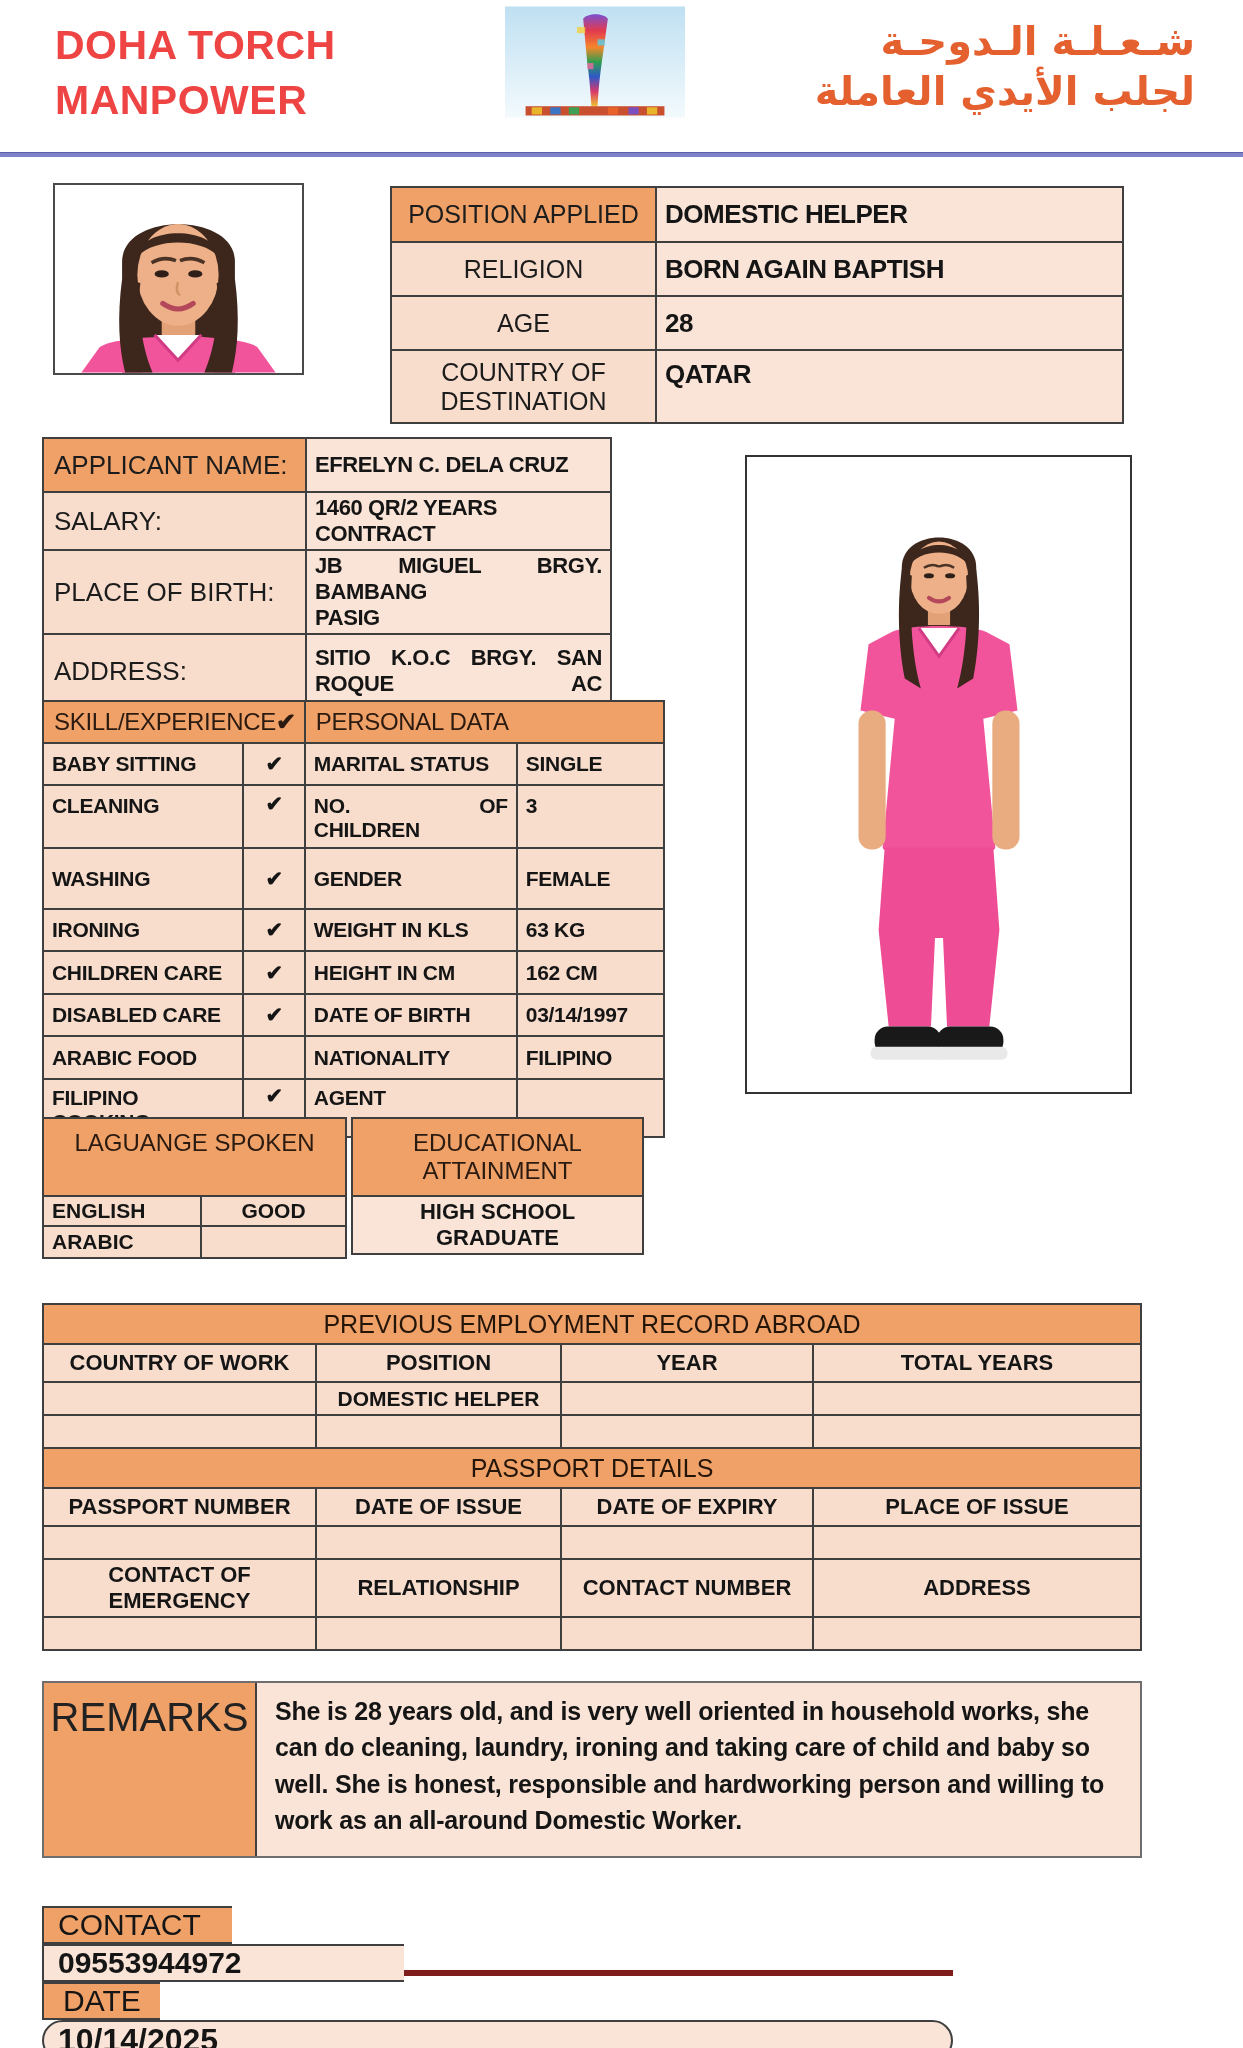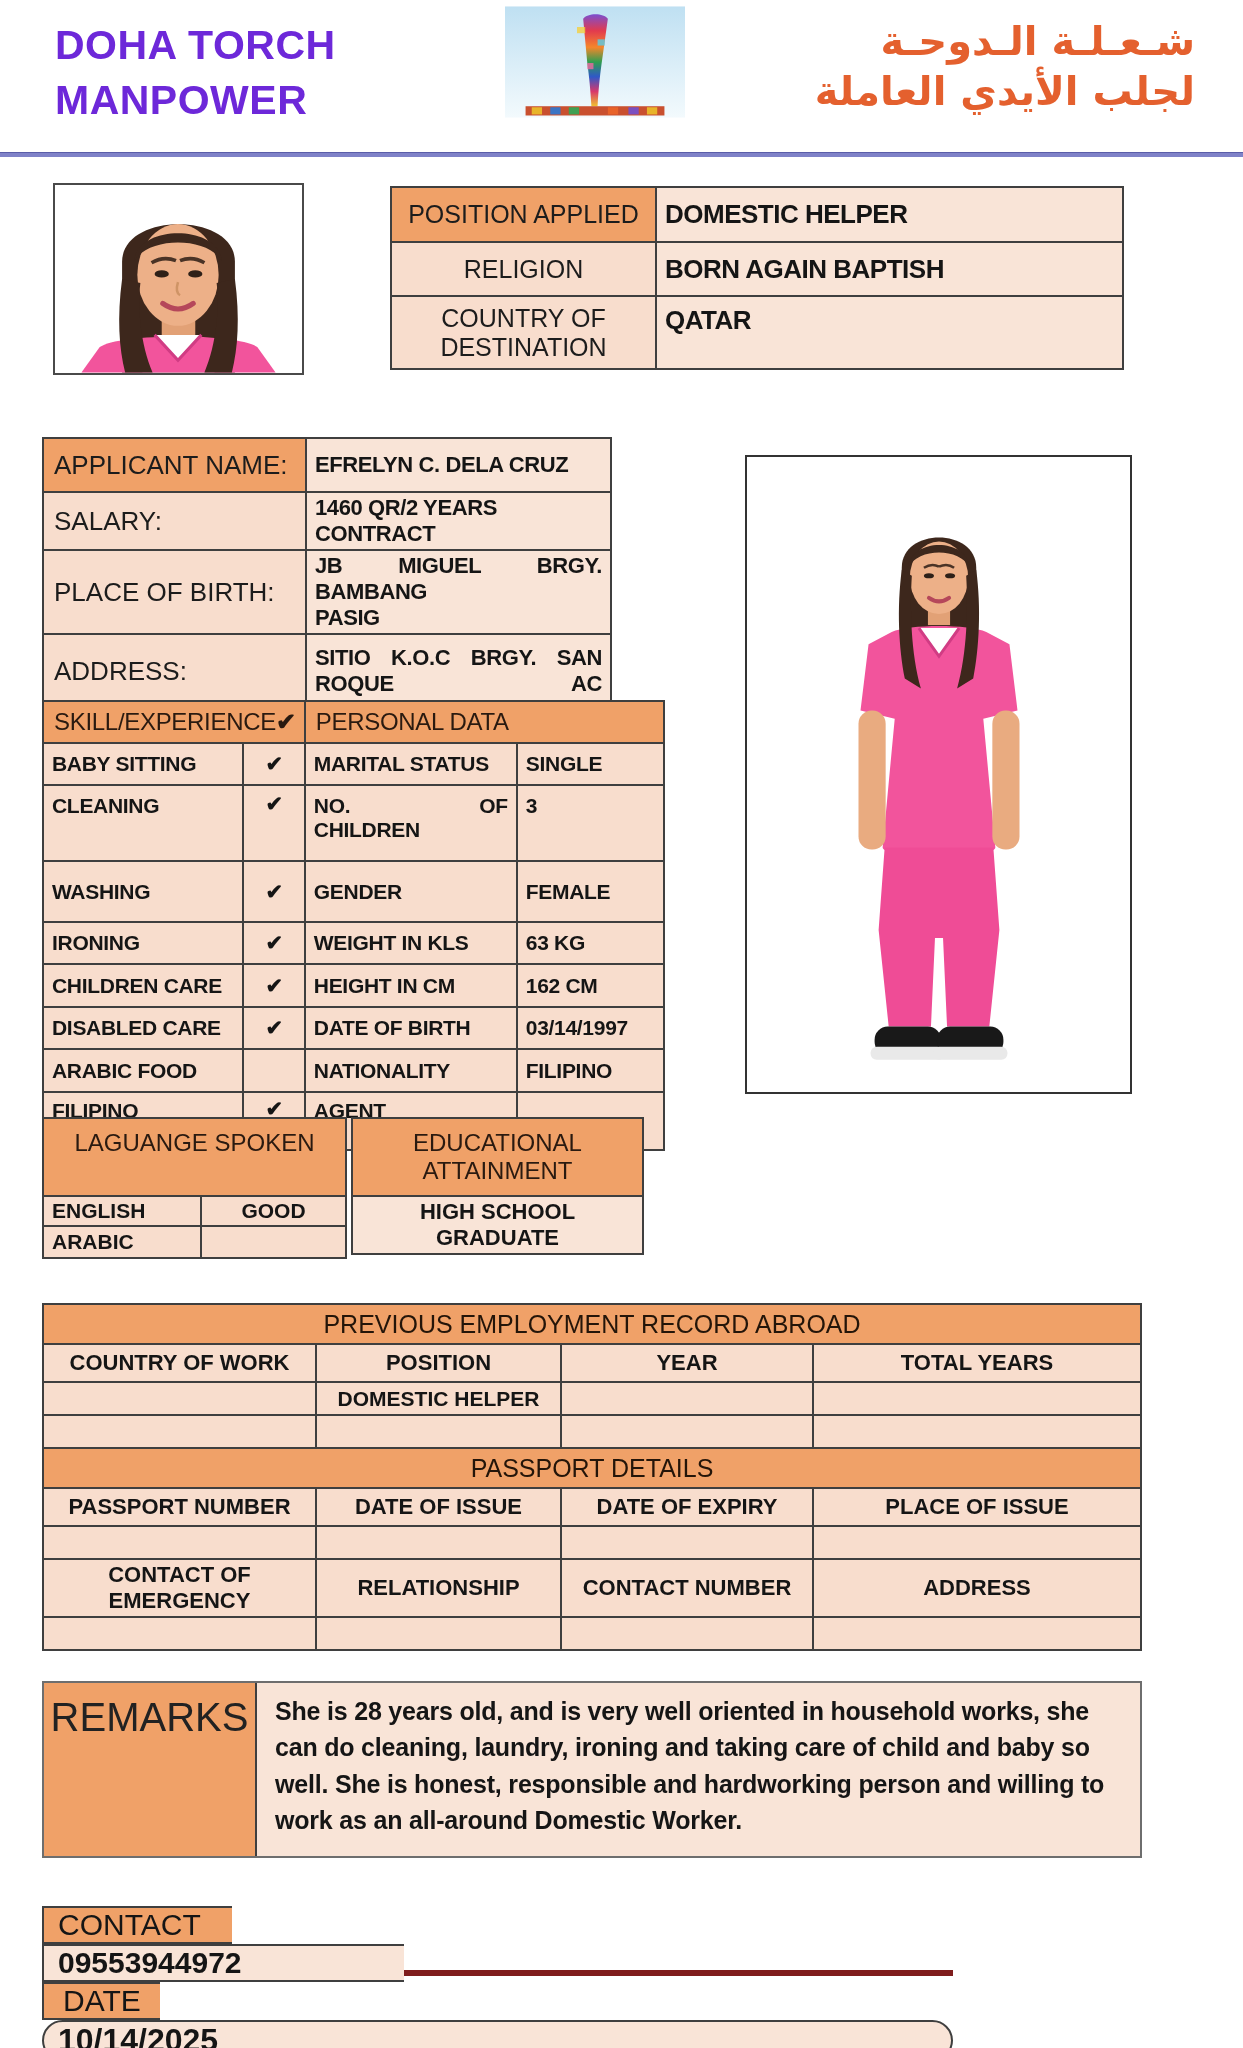--- a/index.html
+++ b/index.html
@@ -1,21 +1,21 @@
 <!DOCTYPE html>
 <html><head>
 <meta charset="utf-8">
 <style>
   html,body{margin:0;padding:0;background:#ffffff;}
   .page{position:relative;width:1243px;height:2048px;background:#fff;
         font-family:"Liberation Sans",sans-serif;color:#151515;overflow:hidden;}
   .abs{position:absolute;}
 
   
-  .company{left:55px;top:18px;font-size:41px;font-weight:700;color:#6d28d9;line-height:55px;letter-spacing:.5px;}
+  .company{left:55px;top:18px;font-size:41px;font-weight:700;color:#ef4444;line-height:55px;letter-spacing:.5px;}
   .logo{left:505px;top:6px;width:180px;height:112px;}
   .logo svg{display:block;width:100%;height:100%;}
   .arabic{right:48px;top:16px;text-align:right;font-size:40px;font-weight:700;color:#e4602e;line-height:50px;direction:rtl;font-family:"DejaVu Sans","Liberation Sans",sans-serif;}
   .divider{left:0;top:152px;width:1243px;height:4px;background:#7f82c8;border-top:1px solid #5a5da8;}
 
   
   .photo{border:2px solid #4a4a4a;background:#fff;}
   .portrait{left:53px;top:183px;width:247px;height:188px;}
   .fullbody{left:745px;top:455px;width:383px;height:635px;border-color:#333;}
   .photo svg{display:block;width:100%;height:100%;}
@@ -141,20 +141,24 @@
       </colgroup>
     <tbody>
         <tr style="height:55px">
       <td class="lbl orange">POSITION APPLIED</td>
       <td class="val peach2">DOMESTIC HELPER</td>
     </tr>
     <tr style="height:54px">
       <td class="lbl peach">RELIGION</td>
       <td class="val peach2">BORN AGAIN BAPTISH</td>
     </tr>
+    <tr style="height:54px">
+      <td class="lbl peach">AGE</td>
+      <td class="val peach2">28</td>
+    </tr>
     <tr style="height:73px">
       <td class="lbl peach">COUNTRY OF DESTINATION</td>
       <td class="val peach2" style="vertical-align:top;padding-top:8px">QATAR</td>
     </tr>
   </tbody>
     </table>
 
   <table class="t abs app-table">
     <colgroup>
         <col style="width:263px">
@@ -193,21 +197,21 @@
         <tr style="height:42px">
       <td class="orange hd" colspan="2"><span>SKILL/EXPERIENCE</span><span style="font-weight:700">✔</span></td>
       <td class="orange hd" colspan="2">PERSONAL DATA</td>
     </tr>
     <tr style="height:42px">
       <td class="peach">BABY SITTING</td>
       <td class="peach chk">✔</td>
       <td class="peach">MARITAL STATUS</td>
       <td class="peach">SINGLE</td>
     </tr>
-    <tr style="height:76px">
+    <tr style="height:63px">
       <td class="peach" style="vertical-align:top;padding-top:8px">CLEANING</td>
       <td class="peach chk" style="vertical-align:top;padding-top:6px">✔</td>
       <td class="peach just" style="vertical-align:top;padding-top:8px">NO. OF
 CHILDREN</td>
       <td class="peach" style="vertical-align:top;padding-top:8px">3</td>
     </tr>
     <tr style="height:61px">
       <td class="peach">WASHING</td>
       <td class="peach chk">✔</td>
       <td class="peach">GENDER</td>

